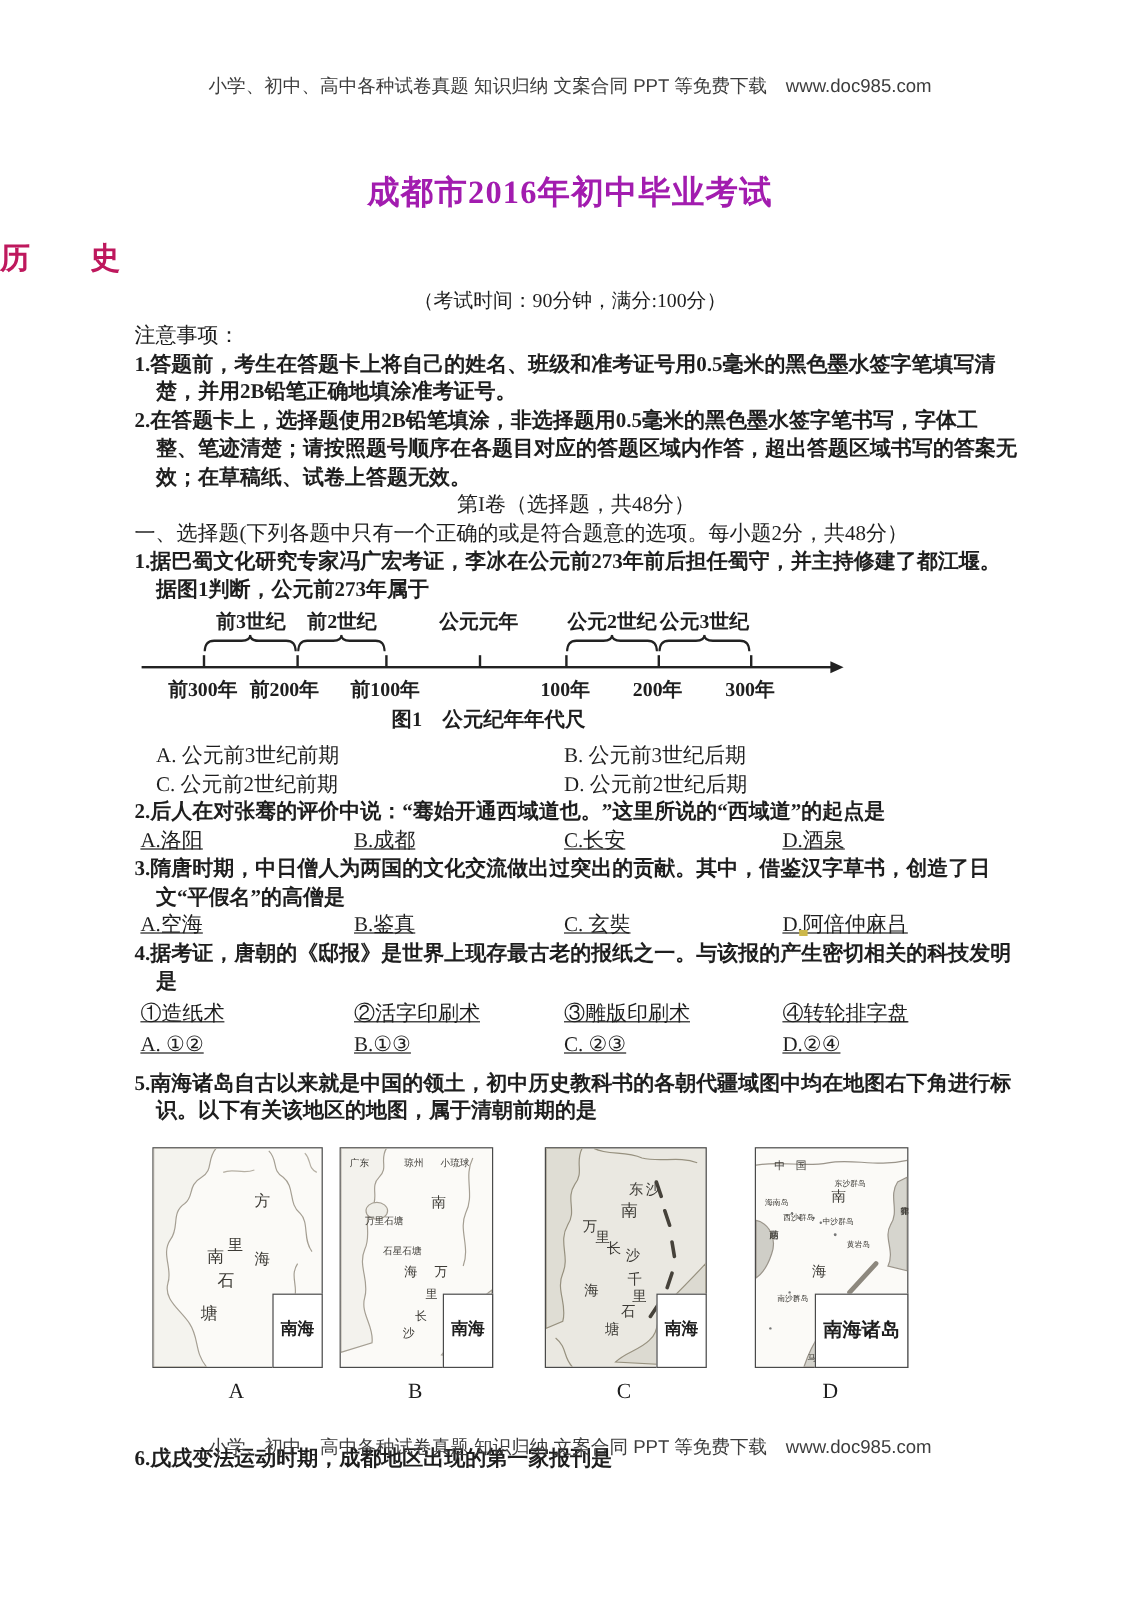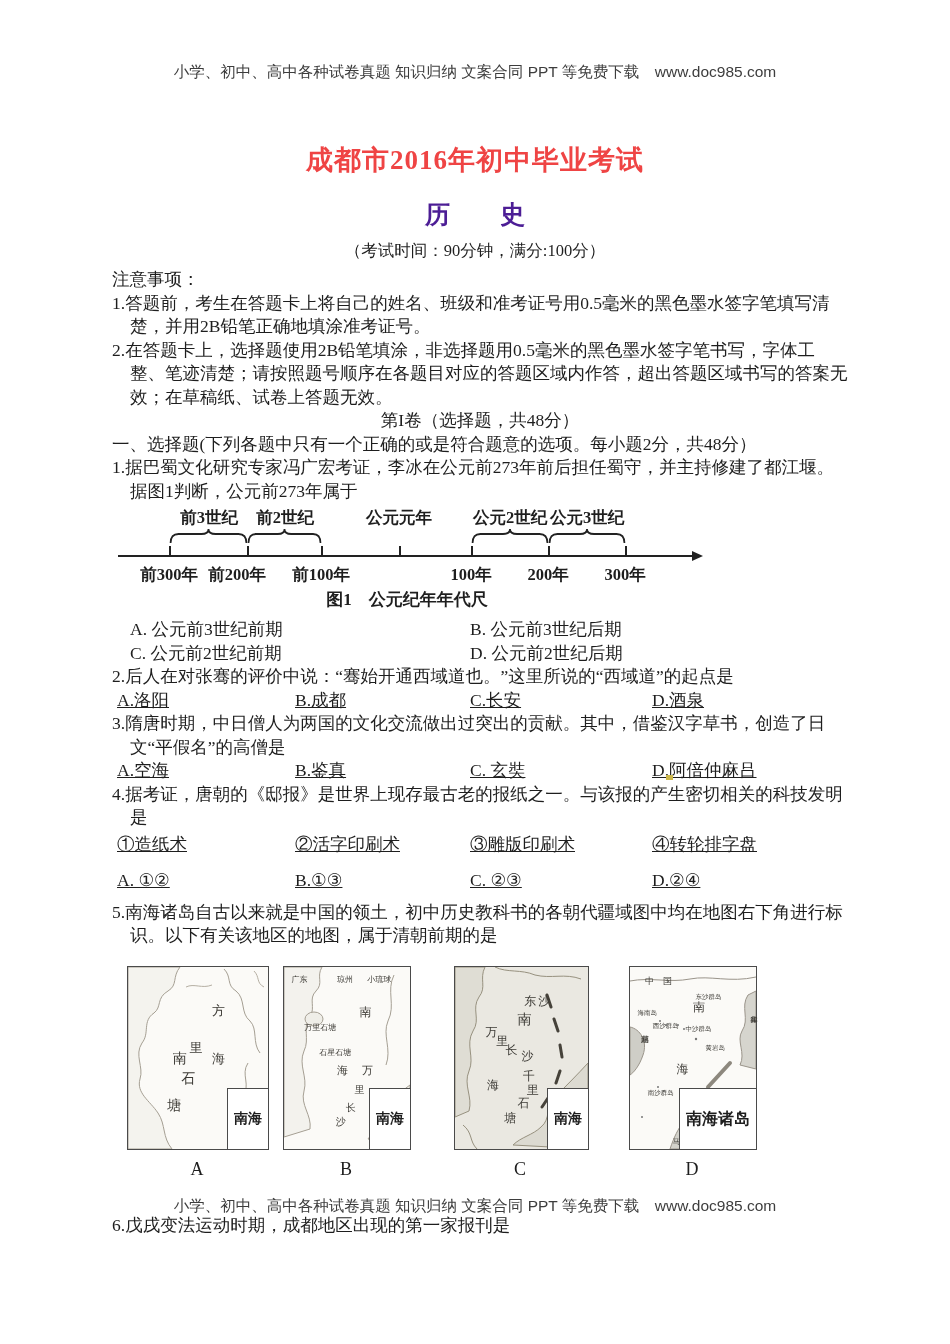--- a/index.html
+++ b/index.html
@@ -3,26 +3,26 @@
 <meta charset="utf-8">
 <style>
   html,body{margin:0;padding:0;background:#ffffff;}
   .page{position:relative;width:950px;height:1344px;background:#ffffff;overflow:hidden;
         font-family:"Liberation Serif","DejaVu Serif",serif;color:#1e1e1e;}
   .hdr{position:absolute;top:62px;left:0;width:100%;text-align:center;
        font-size:15.5px;color:#3d3d3d;font-family:"Liberation Sans","DejaVu Sans",sans-serif;}
   .ftr{position:absolute;top:1196px;left:0;width:100%;text-align:center;
        font-size:15.5px;color:#3d3d3d;font-family:"Liberation Sans","DejaVu Sans",sans-serif;}
   .title{position:absolute;top:142px;left:0;width:100%;text-align:center;
-         font-size:27px;font-weight:bold;color:#ef4444;letter-spacing:1px;}
-  .subject{position:absolute;top:198px;left:0;width:100%;text-align:center;
-         font-size:25px;font-weight:bold;color:#4c1d95;}
+         font-size:27px;font-weight:bold;color:#a21caf;letter-spacing:1px;}
+  .subject{position:absolute;top:198px;left:0;width:100%;
+         font-size:25px;font-weight:bold;color:#be185d;}
   .examinfo{position:absolute;top:240px;left:0;width:100%;text-align:center;font-size:16.5px;}
   .content{position:absolute;top:268px;left:112px;width:736px;font-size:17.5px;line-height:23.5px;}
-  .hang{padding-left:18px;text-indent:-18px;margin:0;}
+  .hang{padding-left:18px;text-indent:-18px;margin:0;font-weight:bold;}
   .plain{margin:0;}
   .center{margin:0;text-align:center;}
   .row2{display:grid;grid-template-columns:340px 1fr;padding-left:18px;margin:0;}
   .row4{display:grid;grid-template-columns:178px 175px 182px 1fr;padding-left:5px;margin:0;text-decoration:underline;}
   .cell{position:relative;}
   .hl{position:absolute;left:14px;bottom:3px;width:7px;height:5px;background:#cdb84b;}
   
   .fig1{position:relative;height:104px;margin:5px 0 2px 0;}
   .axis{position:absolute;left:6px;top:47px;width:576px;height:2px;background:#222;}
   .arrow{position:absolute;left:580px;top:43px;width:0;height:0;
@@ -127,21 +127,21 @@
       <span class="cell"><span>D.阿倍仲麻吕</span><span class="hl"></span></span>
     </div>
 
     <p class="hang">4.据考证，唐朝的《邸报》是世界上现存最古老的报纸之一。与该报的产生密切相关的科技发明是</p>
     <div class="row4" style="margin-top:3px">
       <span class="cell">①造纸术</span>
       <span class="cell">②活字印刷术</span>
       <span class="cell">③雕版印刷术</span>
       <span class="cell">④转轮排字盘</span>
     </div>
-    <div class="row4" style="margin-top:13px">
+    <div class="row4" style="margin-top:3px">
       <span class="cell">A. ①②</span>
       <span class="cell">B.①③</span>
       <span class="cell">C. ②③</span>
       <span class="cell">D.②④</span>
     </div>
 
     <p class="hang" style="margin-top:8px">5.南海诸岛自古以来就是中国的领土，初中历史教科书的各朝代疆域图中均在地图右下角进行标识。以下有关该地区的地图，属于清朝前期的是</p>
 
     <div class="figmaps">
 

